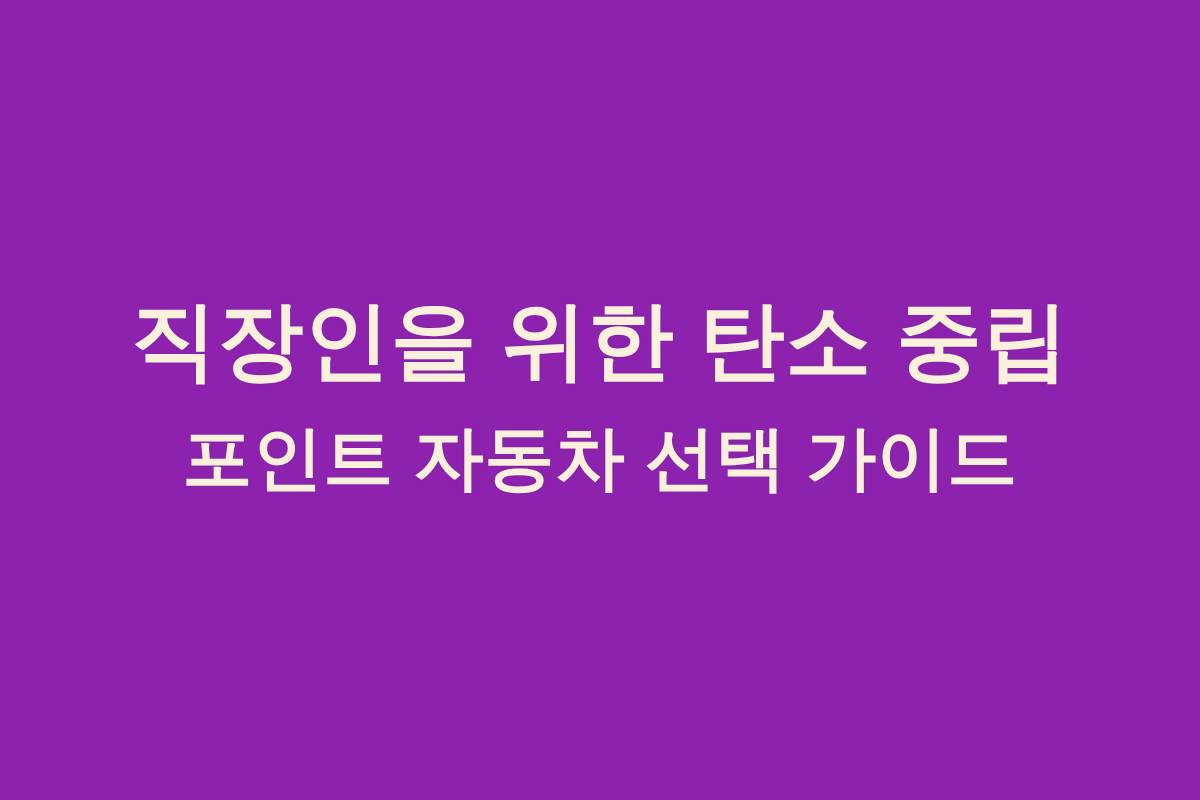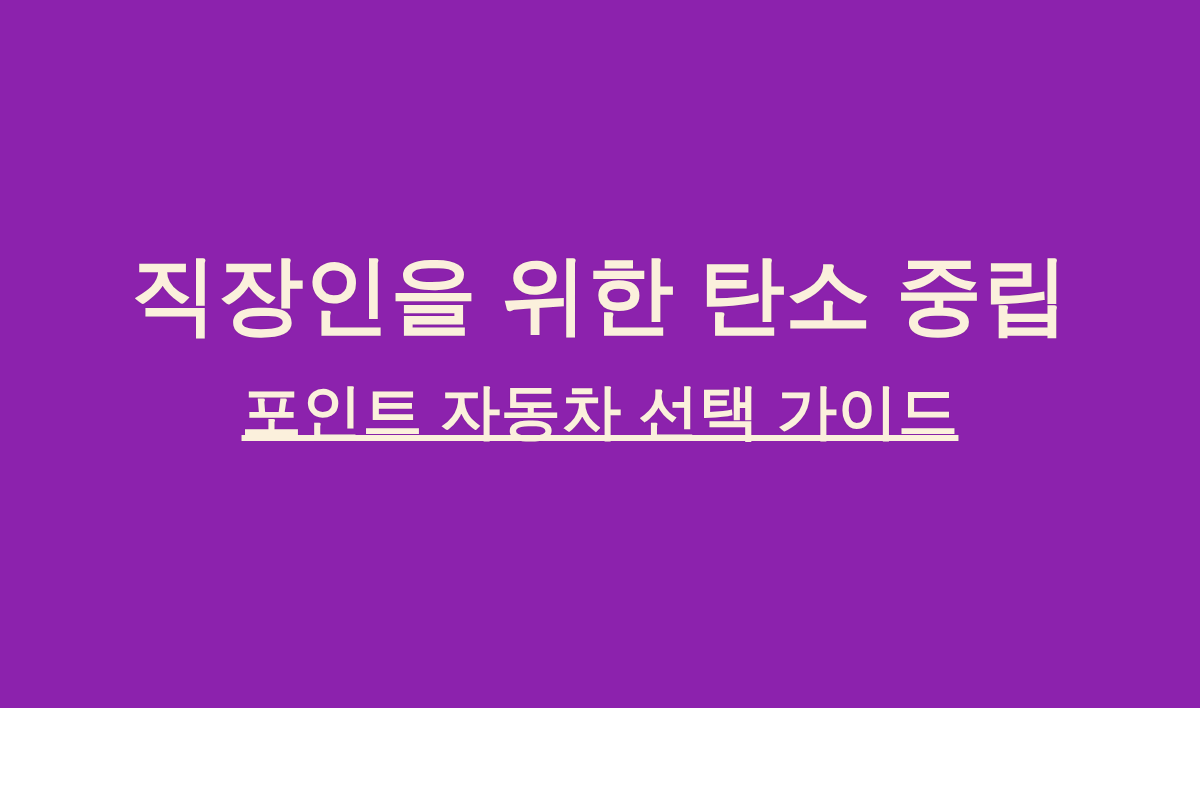--- a/index.html
+++ b/index.html
@@ -11,21 +11,21 @@
   body {
     width: 1200px;
     height: 800px;
     overflow: hidden;
     font-family: "Liberation Sans", "DejaVu Sans", sans-serif;
   }
 
   #thumbnail-card {
     position: relative;
     width: 1200px;
-    height: 708px;
+    height: 800px;
     background: #8C22AD;
     display: flex;
     align-items: center;
     justify-content: center;
     box-sizing: border-box;
   }
 
   #title-block {
     width: 1200px;
     text-align: center;
@@ -47,22 +47,21 @@
     
     text-shadow: 0 0 1px rgba(74, 16, 96, 0.55);
     -webkit-font-smoothing: antialiased;
   }
 
   #title-line-1 {
     font-size: 86px;
   }
 
   #title-line-2 {
-    font-size: 60px;
-    text-decoration: underline;
+    font-size: 70px;
   }
 </style>
 </head>
 <body>
 
 <div id="thumbnail-card" style="background: rgb(140, 34, 173);">
 
   <div id="title-block">
 
     <span class="title-line" id="title-line-1" style="color: rgb(251, 240, 220);">직장인을 위한 탄소 중립</span>

